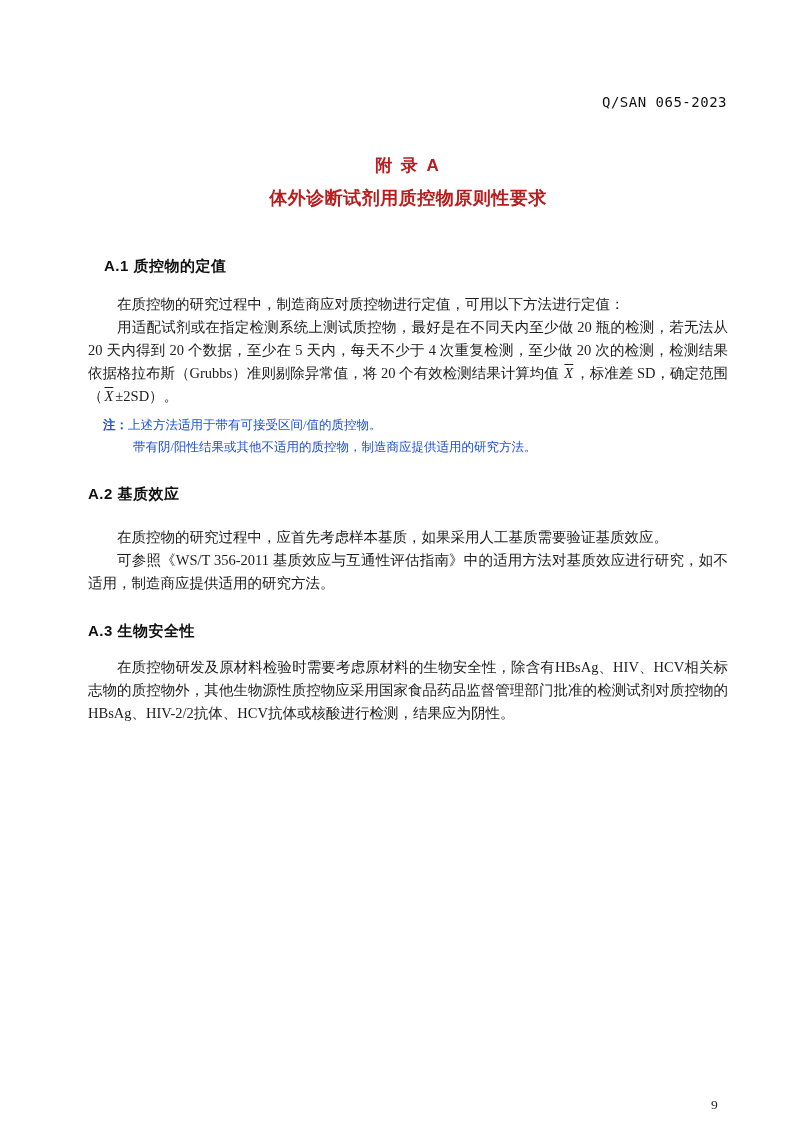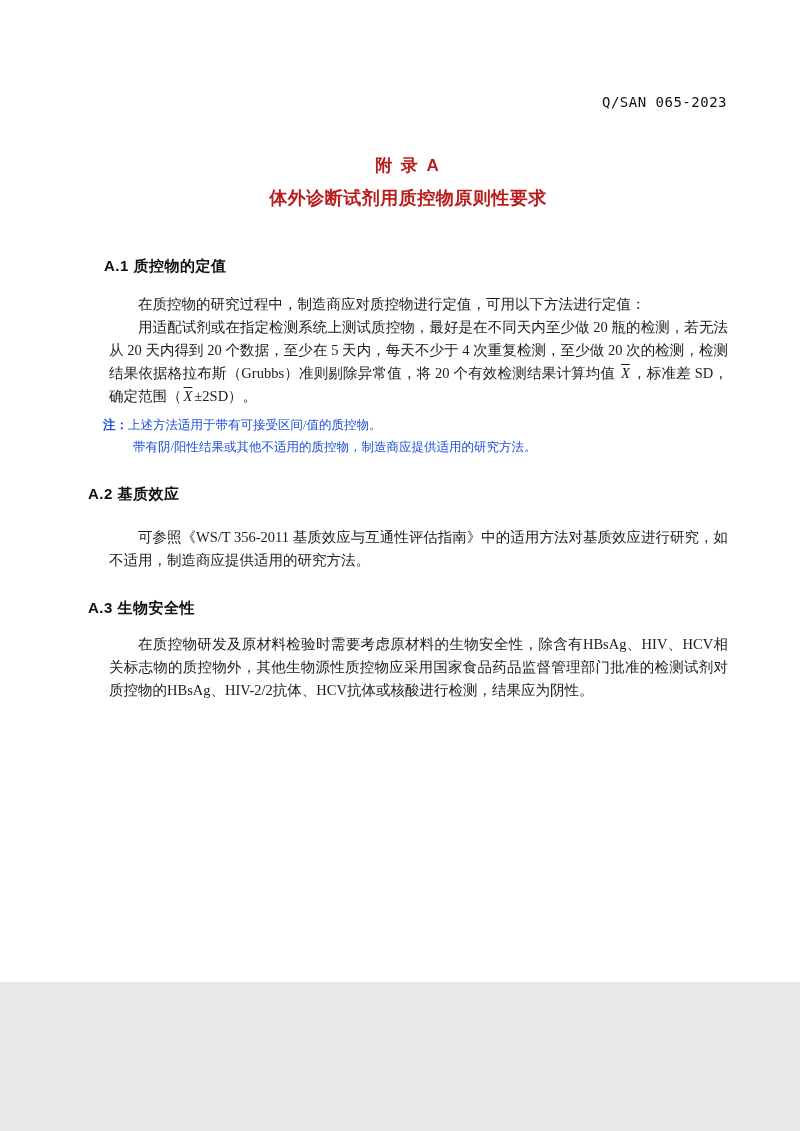--- a/index.html
+++ b/index.html
@@ -1,19 +1,19 @@
 <!DOCTYPE html>
 <html><head>
 <meta charset="utf-8">
 <style>
   html, body { margin:0; padding:0; background:#e8e8e8; }
   .page {
     position:relative;
     width:800px;
-    height:982px;
+    height:1131px;
     background:#ffffff;
     font-family:"Liberation Serif", serif;
     color:#1c1c1c;
     overflow:hidden;
     margin:0 auto;
   }
   .doc-header {
     position:absolute;
     top:94px;
     right:73px;
@@ -52,21 +52,21 @@
   }
   .sec-heading.mt-a2 { margin:26px 0 22px 0; }
   .sec-heading.mt-a3 { margin:26px 0 15px 0; }
   .para {
     margin:0;
     font-size:14.5px;
     line-height:23px;
     text-align:justify;
     color:#1c1c1c;
   }
-  .indent { text-indent:2em;margin-left:21px; }
+  .indent { text-indent:2em; }
   .xbar {
     font-style:italic;
     text-decoration:overline;
     font-family:"Liberation Serif", serif;
     padding:0 2px;
   }
   .note {
     margin-top:7px;
     font-size:12.5px;
     line-height:21.5px;
@@ -103,20 +103,21 @@
 
     <p class="para indent"><span>用适配试剂或在指定检测系统上测试质控物，最好是在不同天内至少做 20 瓶的检测，若无法从 20 天内得到 20 个数据，至少在 5 天内，每天不少于 4 次重复检测，至少做 20 次的检测，检测结果依据格拉布斯（Grubbs）准则剔除异常值，将 20 个有效检测结果计算均值 </span><span class="xbar">X</span><span>，标准差 SD，确定范围（</span><span class="xbar">X</span><span>±2SD）。</span></p>
 
     <div class="note">
       <div class="note-line"><span class="note-label">注：</span><span>上述方法适用于带有可接受区间/值的质控物。</span></div>
       <div class="note-line note-cont">带有阴/阳性结果或其他不适用的质控物，制造商应提供适用的研究方法。</div>
     </div>
 
     <h2 class="sec-heading mt-a2">A.2 基质效应</h2>
 
+    <p class="para indent">在质控物的研究过程中，应首先考虑样本基质，如果采用人工基质需要验证基质效应。</p>
 
     <p class="para indent">可参照《WS/T 356-2011 基质效应与互通性评估指南》中的适用方法对基质效应进行研究，如不适用，制造商应提供适用的研究方法。</p>
 
     <h2 class="sec-heading mt-a3">A.3 生物安全性</h2>
 
     <p class="para indent">在质控物研发及原材料检验时需要考虑原材料的生物安全性，除含有HBsAg、HIV、HCV相关标志物的质控物外，其他生物源性质控物应采用国家食品药品监督管理部门批准的检测试剂对质控物的HBsAg、HIV-2/2抗体、HCV抗体或核酸进行检测，结果应为阴性。</p>
 
   </div>
 
   <div class="page-number">9</div>

